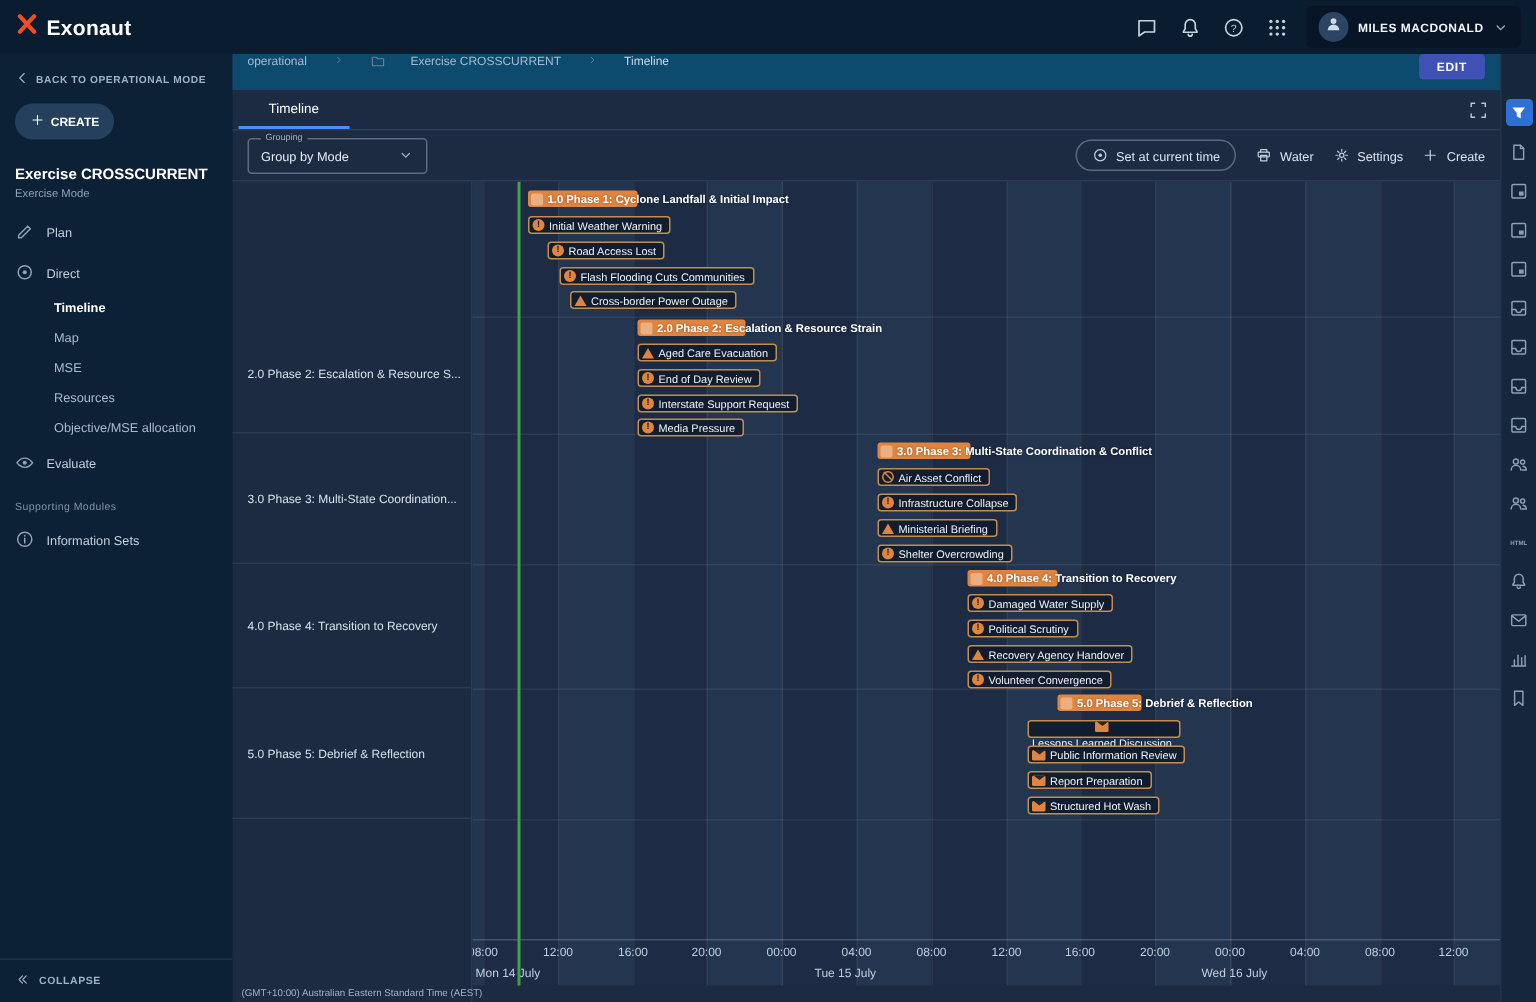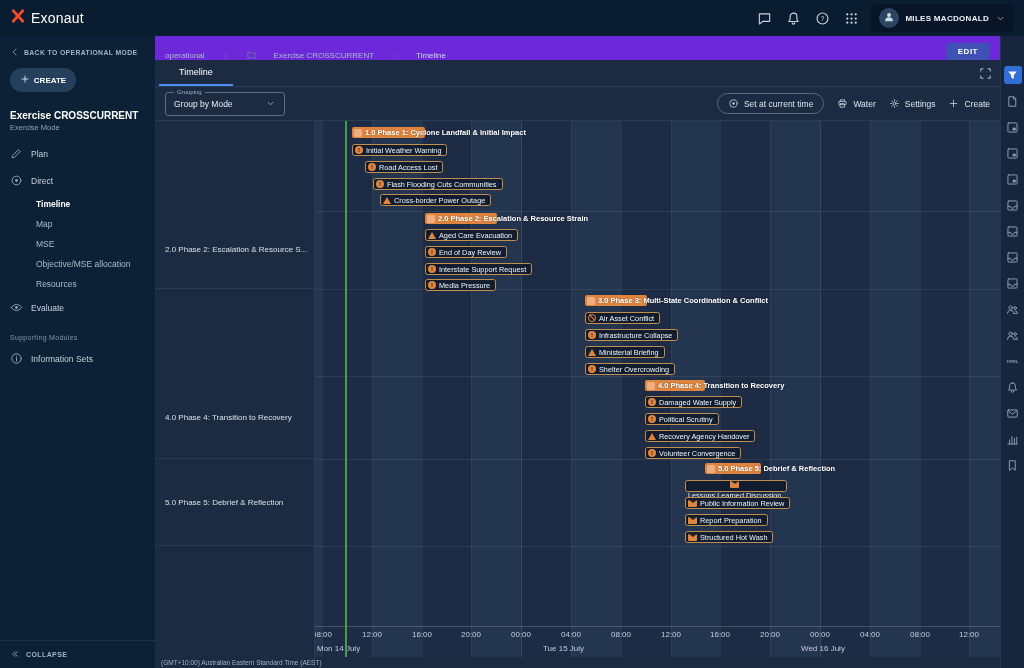--- a/index.html
+++ b/index.html
@@ -4,21 +4,21 @@
 <style>
   *{margin:0;padding:0;box-sizing:border-box}
   html,body{width:1024px;height:668px;overflow:hidden}
   body{font-family:"Liberation Sans",sans-serif;background:#0a1c2f;color:#e6edf4}
   button{font-family:inherit;background:none;border:none;color:inherit;cursor:pointer}
   .app{width:1024px;height:668px;display:flex;flex-direction:column}
 
   
   .topbar{height:36px;background:#0a1c2f;display:flex;align-items:center;padding:0 10px;gap:8px;flex:none}
   .logo{display:flex;align-items:center;gap:5px}
-  .logo-text{color:#fff;font-weight:normal;font-size:14px;letter-spacing:.2px}
+  .logo-text{color:#fff;font-weight:bold;font-size:14px;letter-spacing:.2px}
   .tb-right{margin-left:auto;display:flex;align-items:center;gap:6px}
   #tb-icons{display:flex;align-items:center;gap:2px}
   .tb-icon{width:27px;height:27px;color:#c7d3e0;display:flex;align-items:center;justify-content:center;border-radius:4px}
   .user-box{display:flex;align-items:center;gap:6px;background:#081526;border-radius:4px;padding:4px 8px}
   .avatar{width:20px;height:20px;border-radius:50%;background:#2c4562;display:flex;align-items:center;justify-content:center;color:#cfdbe8}
   .user-name{font-size:8px;font-weight:bold;letter-spacing:.3px;color:#eef3f8}
   .user-caret{color:#9fb3c8;display:flex}
 
   .body{display:flex;height:632px;flex:none}
 
@@ -31,21 +31,21 @@
   .sb-nav{display:flex;flex-direction:column}
   .sb-item{display:flex;align-items:center;gap:8px;padding:7px 10px;color:#c3d0dd;font-size:8.5px;text-align:left}
   .sb-item .sb-ic{color:#8fa3b8;display:flex}
   .sb-sub{padding:5px 10px 5px 36px;color:#a9bbcc}
   .sb-sub.active{color:#fff;font-weight:bold}
   .sb-section{color:#7f93a8;font-size:7px;padding:13px 10px 4px;letter-spacing:.3px}
   .sb-collapse{margin-top:auto;border-top:1px solid rgba(255,255,255,.08);color:#9fb3c8;font-size:7px;font-weight:bold;padding:8px 10px;display:flex;align-items:center;gap:6px;letter-spacing:.4px}
 
   
   .main{flex:1;position:relative;display:flex;flex-direction:column;background:#1c2b42;min-width:0}
-  .crumb-row{height:24px;background:#6d28d9;display:flex;align-items:flex-end;padding:0 10px;gap:17px;font-size:8px;color:#a9bbcc;flex:none}
+  .crumb-row{height:24px;background:#0c4a6e;display:flex;align-items:flex-start;padding:0 10px;gap:17px;font-size:8px;color:#a9bbcc;flex:none}
   .crumb-sep{color:#6f8299;display:flex}
   .crumb-current{color:#cdd9e5}
   .edit-btn{margin-left:auto;background:#3f51b5;color:#fff;border-radius:3px;font-size:8px;font-weight:bold;padding:4px 12px;letter-spacing:.5px}
   .tabbar{height:27px;border-bottom:1px solid #2a3c55;display:flex;align-items:stretch;padding:0 4px;flex:none}
   .tab{padding:0 20px;display:flex;align-items:center;font-size:9px;color:#fff;border-bottom:2px solid #4f8df9}
   .tab-right-ic{margin-left:auto;align-self:center;color:#b9c6d4;display:flex;padding:4px}
   .toolbar{height:33px;display:flex;align-items:center;padding:0 10px;gap:10px;flex:none}
   .group-select{position:relative;width:120px;height:24px;border:1px solid #5a6d84;border-radius:3px;display:flex;align-items:center;padding:0 8px;color:#e6edf4;font-size:8.5px}
   .group-label{position:absolute;top:-4px;left:8px;background:#1c2b42;font-size:6px;color:#9fb3c8;padding:0 3px}
   .group-caret{margin-left:auto;color:#9fb3c8;display:flex}
@@ -192,24 +192,24 @@
           <button class="sb-item sb-sub active">
             <span>Timeline</span>
           </button>
           <button class="sb-item sb-sub">
             <span>Map</span>
           </button>
           <button class="sb-item sb-sub">
             <span>MSE</span>
           </button>
           <button class="sb-item sb-sub">
+            <span>Resources</span>
+          </button>
+          <button class="sb-item sb-sub">
             <span>Objective/MSE allocation</span>
-          </button>
-          <button class="sb-item sb-sub">
-            <span>Resources</span>
           </button>
           <button class="sb-item">
             <span class="sb-ic">
               <svg viewBox="0 0 16 16" width="13" height="13" fill="none" stroke="currentColor" stroke-width="1.2" stroke-linecap="round" stroke-linejoin="round" aria-hidden="true">
                 <path d="M1.6 8S4.4 4.2 8 4.2 14.4 8 14.4 8 11.6 11.8 8 11.8 1.6 8 1.6 8z"></path>
                 <circle cx="8" cy="8" r="1.7" fill="currentColor" stroke="none"></circle>
               </svg>
             </span>
             <span>Evaluate</span>
           </button>
@@ -310,20 +310,21 @@
                 </svg>
               </span>
               <span>Create</span>
             </button>
           </span>
       </div>
 
       <div class="gantt">
         <div class="labels-col" id="labels-col">
             <div class="rowlabel" style="top: 90px; height: 78px; text-align: center;">2.0 Phase 2: Escalation &amp; Resource S...</div>
+            <div class="rowlabel" style="top: 168px; height: 87px;">3.0 Phase 3: Multi-State Coordination...</div>
             <div class="rowlabel" style="top: 255px; height: 83px;">4.0 Phase 4: Transition to Recovery</div>
             <div class="rowlabel" style="top: 338px; height: 87px;">5.0 Phase 5: Debrief &amp; Reflection</div>
           </div>
         <div class="chart" id="chart">
             <div class="band" style="left: 0px; width: 7px; background: rgb(36, 53, 80);"></div>
             <div class="band" style="left: 7px; width: 50px; background: rgb(29, 44, 68);"></div>
             <div class="band" style="left: 57px; width: 50px; background: rgb(36, 53, 80);"></div>
             <div class="band" style="left: 107px; width: 49px; background: rgb(29, 44, 68);"></div>
             <div class="band" style="left: 156px; width: 50px; background: rgb(36, 53, 80);"></div>
             <div class="band" style="left: 206px; width: 50px; background: rgb(29, 44, 68);"></div>

